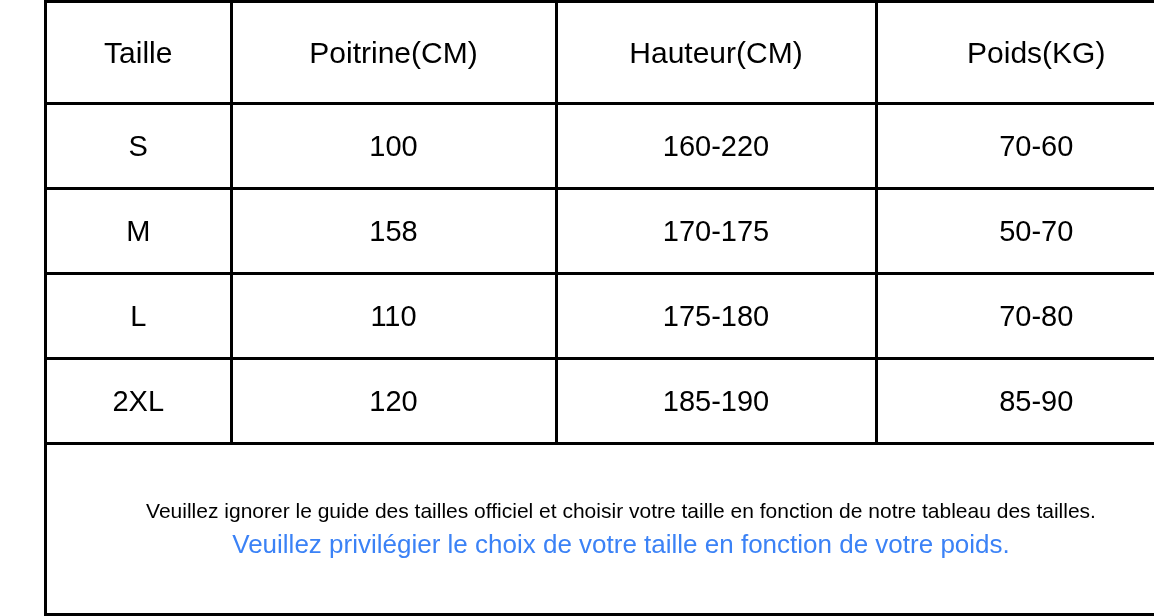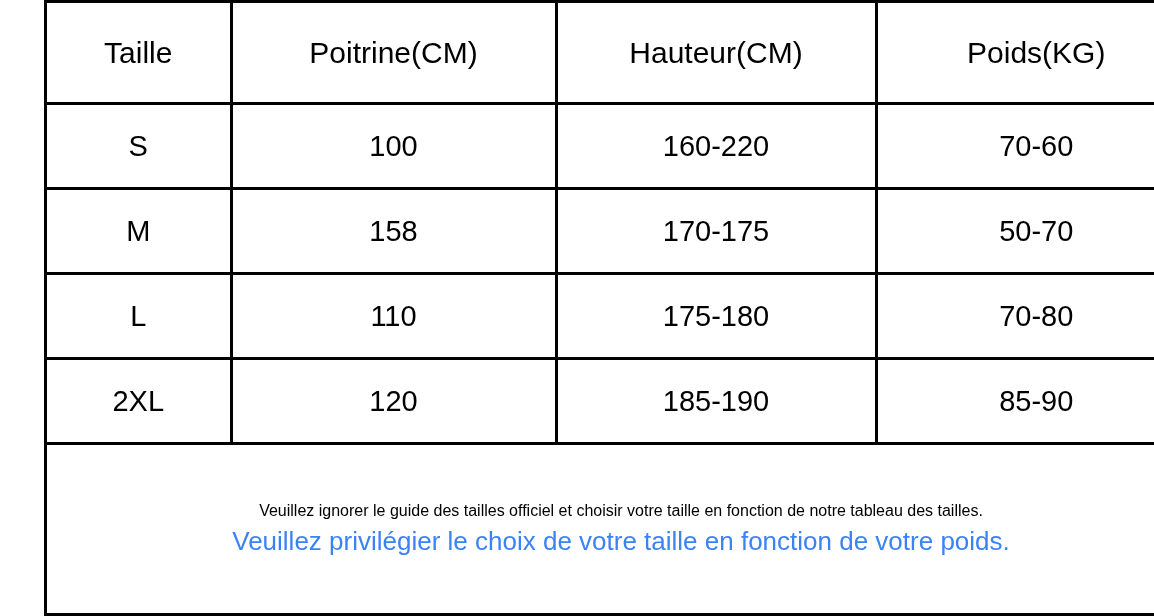--- a/index.html
+++ b/index.html
@@ -59,21 +59,21 @@
     flex: 1;
     display: flex;
     flex-direction: column;
     align-items: center;
     justify-content: center;
     gap: 6px;
     padding: 0 10px;
     box-sizing: border-box;
   }
   .note-1 {
-    font-size: 16px;
+    font-size: 21px;
     color: #000000;
     text-align: center;
     white-space: nowrap;
   }
   .note-2 {
     font-size: 26px;
     color: #3b82f6;
     text-align: center;
     white-space: nowrap;
   }

